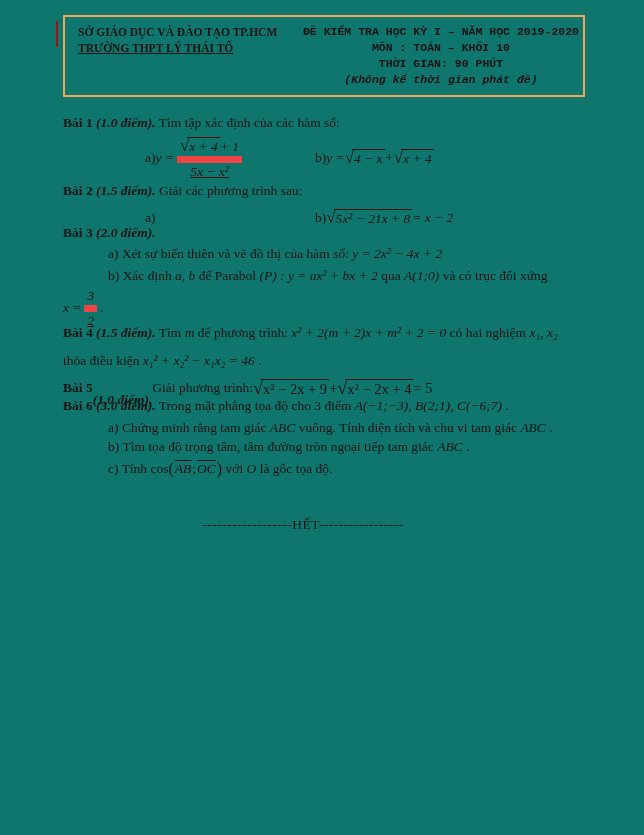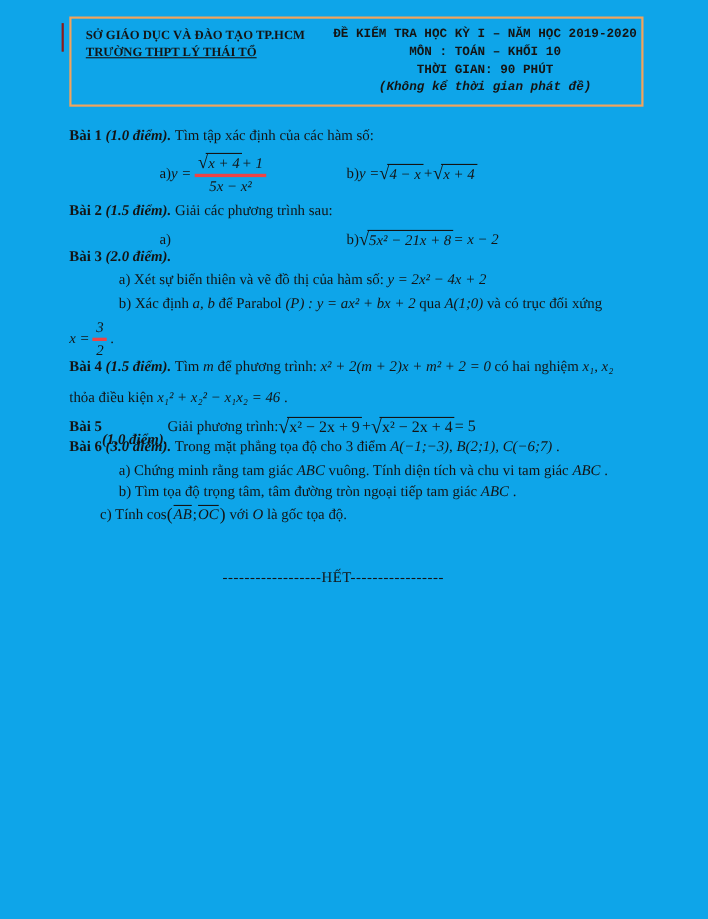--- a/index.html
+++ b/index.html
@@ -1,18 +1,18 @@
 <!DOCTYPE html>
 <html><head>
 <meta charset="utf-8">
 <style>
   * { margin:0; padding:0; box-sizing:border-box; }
   html,body { background:#ffffff; }
   .page {
-    width:644px; height:835px; position:relative; background:#0ea5e9;
+    width:644px; height:835px; position:relative; background:#0f766e;
     font-family:"Liberation Serif","DejaVu Serif",serif; color:#141414;
     overflow:hidden;
   }
   .red-tick { position:absolute; left:56px; top:21px; width:2px; height:26px; background:#8b1a1a; }
   .header-box {
     position:absolute; left:63px; top:15px; width:522px; height:82px;
     border:2px solid #f2a45c; display:flex; padding:7px 4px 4px 13px;
   }
   .hdr-left { width:238px; font-weight:bold; font-size:11.5px; line-height:1.4; white-space:nowrap; }
   .hdr-left .school { text-decoration:underline; }
@@ -20,21 +20,21 @@
   .hdr-right .note { font-style:italic; font-weight:bold; }
   .body { position:absolute; left:63px; top:113px; width:523px; font-size:13.5px; }
   .line { position:absolute; left:0; white-space:nowrap; }
   .fline { display:flex; align-items:center; }
   .bt { font-weight:bold; }
   .bi { font-weight:bold; font-style:italic;margin-top:24px; }
   .mi { font-style:italic; }
   
   .frac { display:inline-flex; flex-direction:column; text-align:center; vertical-align:middle; margin:0 3px; }
   .frac .num { display:flex; align-items:flex-end; justify-content:center; padding:0 3px 1px 3px; }
-  .frac .den { border-top:3px solid #ef4444; padding:1px 3px 0 3px; }
+  .frac .den { border-top:7px solid #ef4444; padding:1px 3px 0 3px;text-decoration:underline; }
   
   .sqrt { display:inline-flex; align-items:stretch; }
   .sqrt::before { content:"\221A"; font-size:1.25em; line-height:1; align-self:flex-end; margin-right:-2px; }
   .sqrt .rad { border-top:1.2px solid #141414; padding:1px 2px 0 2px; }
   
   .vec { font-style:italic; text-decoration:overline; padding:0 1px; }
   .paren { font-size:1.18em; vertical-align:-1px; }
   .cos-fn { font-style:normal; }
   .b5 { font-size:14.5px;font-family:Liberation Serif, serif; }
   .het { width:480px; text-align:center; letter-spacing:0.5px;margin-top:32px; }
@@ -169,20 +169,20 @@
     </div>
 
     <div class="line" style="top:307px; left:45px">
       <span>a) </span><span>Chứng minh rằng tam giác </span><span class="mi">ABC</span><span> vuông. Tính diện tích và chu vi tam giác </span><span class="mi">ABC</span><span> .</span>
     </div>
 
     <div class="line" style="top:326px; left:45px">
       <span>b) </span><span>Tìm tọa độ trọng tâm, tâm đường tròn ngoại tiếp tam giác </span><span class="mi">ABC</span><span> .</span>
     </div>
 
-    <div class="line" style="top:347px; left:28px">
+    <div class="line" style="top:347px; left:45px">
       <span>c) </span><span>Tính </span><span class="cos-fn">cos</span><span class="paren">(</span><span class="vec">AB</span><span>;</span><span class="vec">OC</span><span class="paren">)</span><span> với </span><span class="mi">O</span><span> là gốc tọa độ.</span>
     </div>
 
     <div class="line het" style="top:372px">------------------HẾT-----------------</div>
 
   </div>
 </div>
 
 </body></html>

